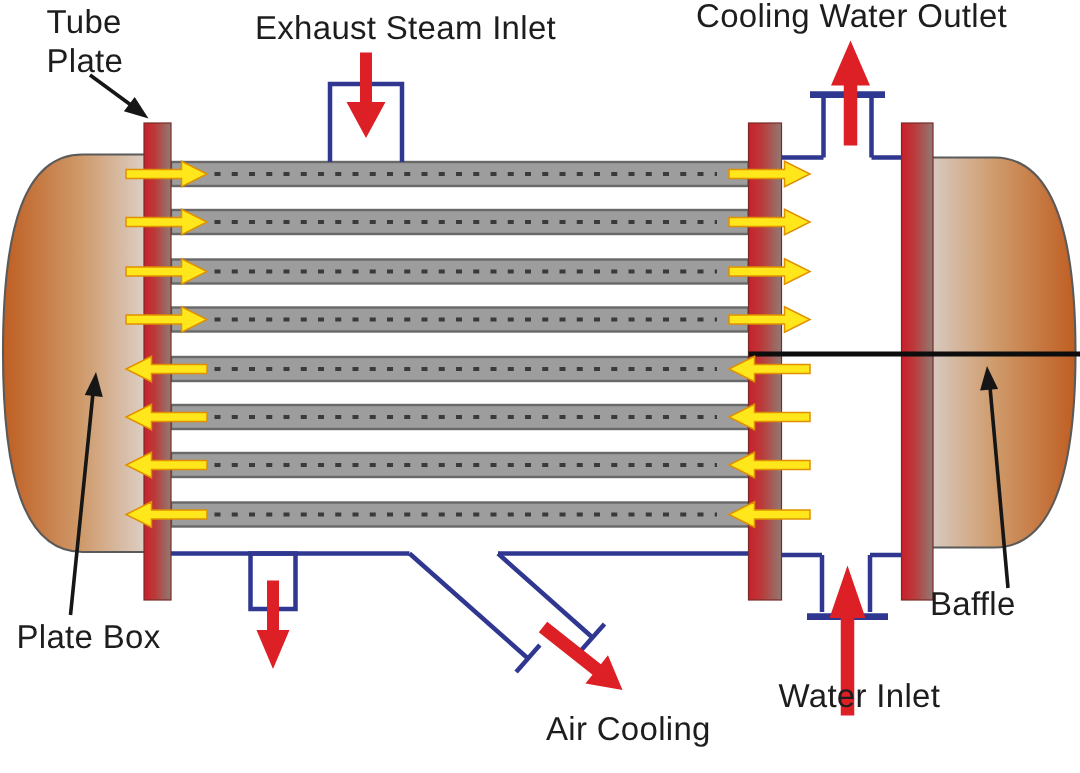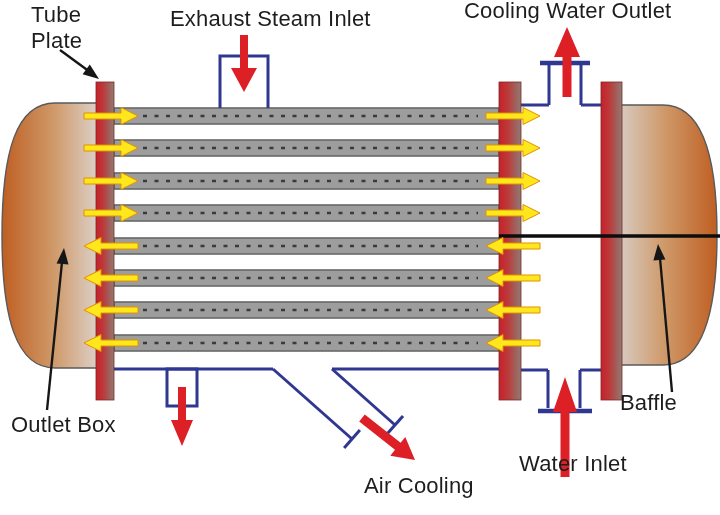--- a/index.html
+++ b/index.html
@@ -140,17 +140,17 @@
       <polygon class="leader-head" points="658,244 665.4,259.4 653.4,260.4"></polygon>
     </g>
   </svg>
 
   <div class="label" style="left:170px;top:6px;">Exhaust Steam Inlet</div>
   <div class="label" style="left:31px;top:2px;">
     <div>Tube</div>
     <div>Plate</div>
   </div>
   <div class="label" style="left:464px;top:-2px;">Cooling Water Outlet</div>
-  <div class="label" style="left:11px;top:412px;">Outlet Box</div>
+  <div class="label" style="left:11px;top:412px;">Plate Box</div>
   <div class="label" style="left:519px;top:451px;">Water Inlet</div>
   <div class="label" style="left:364px;top:473px;">Air Cooling</div>
   <div class="label" style="left:620px;top:390px;">Baffle</div>
 </div>
 
 </body></html>

